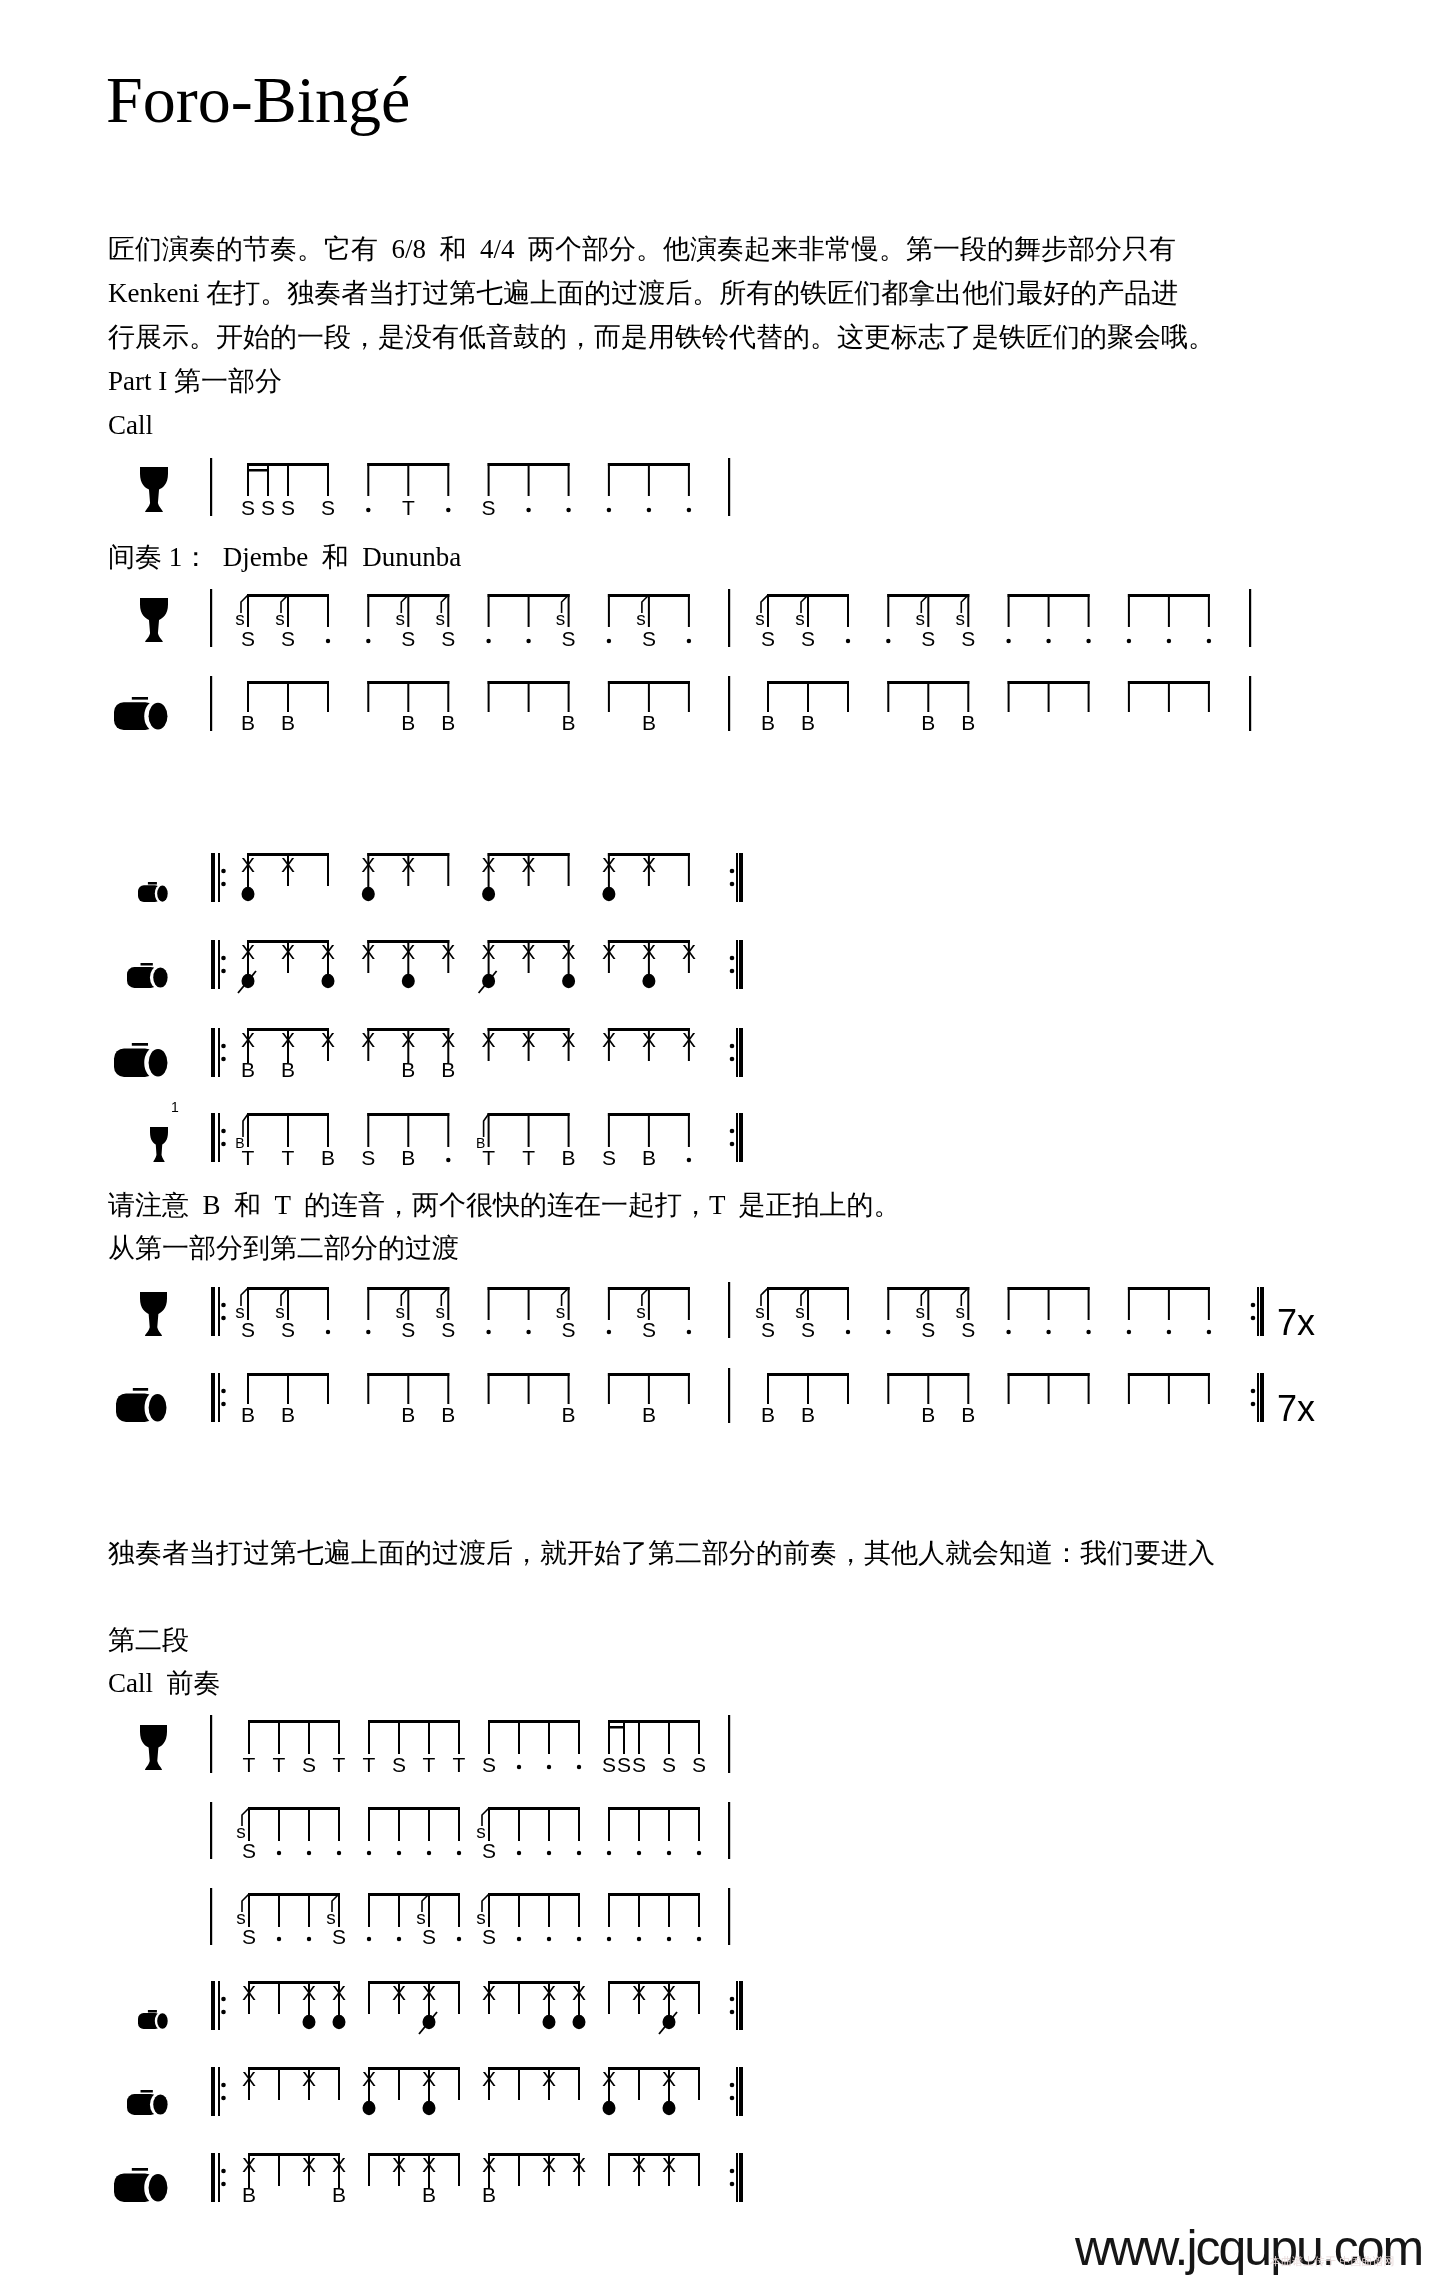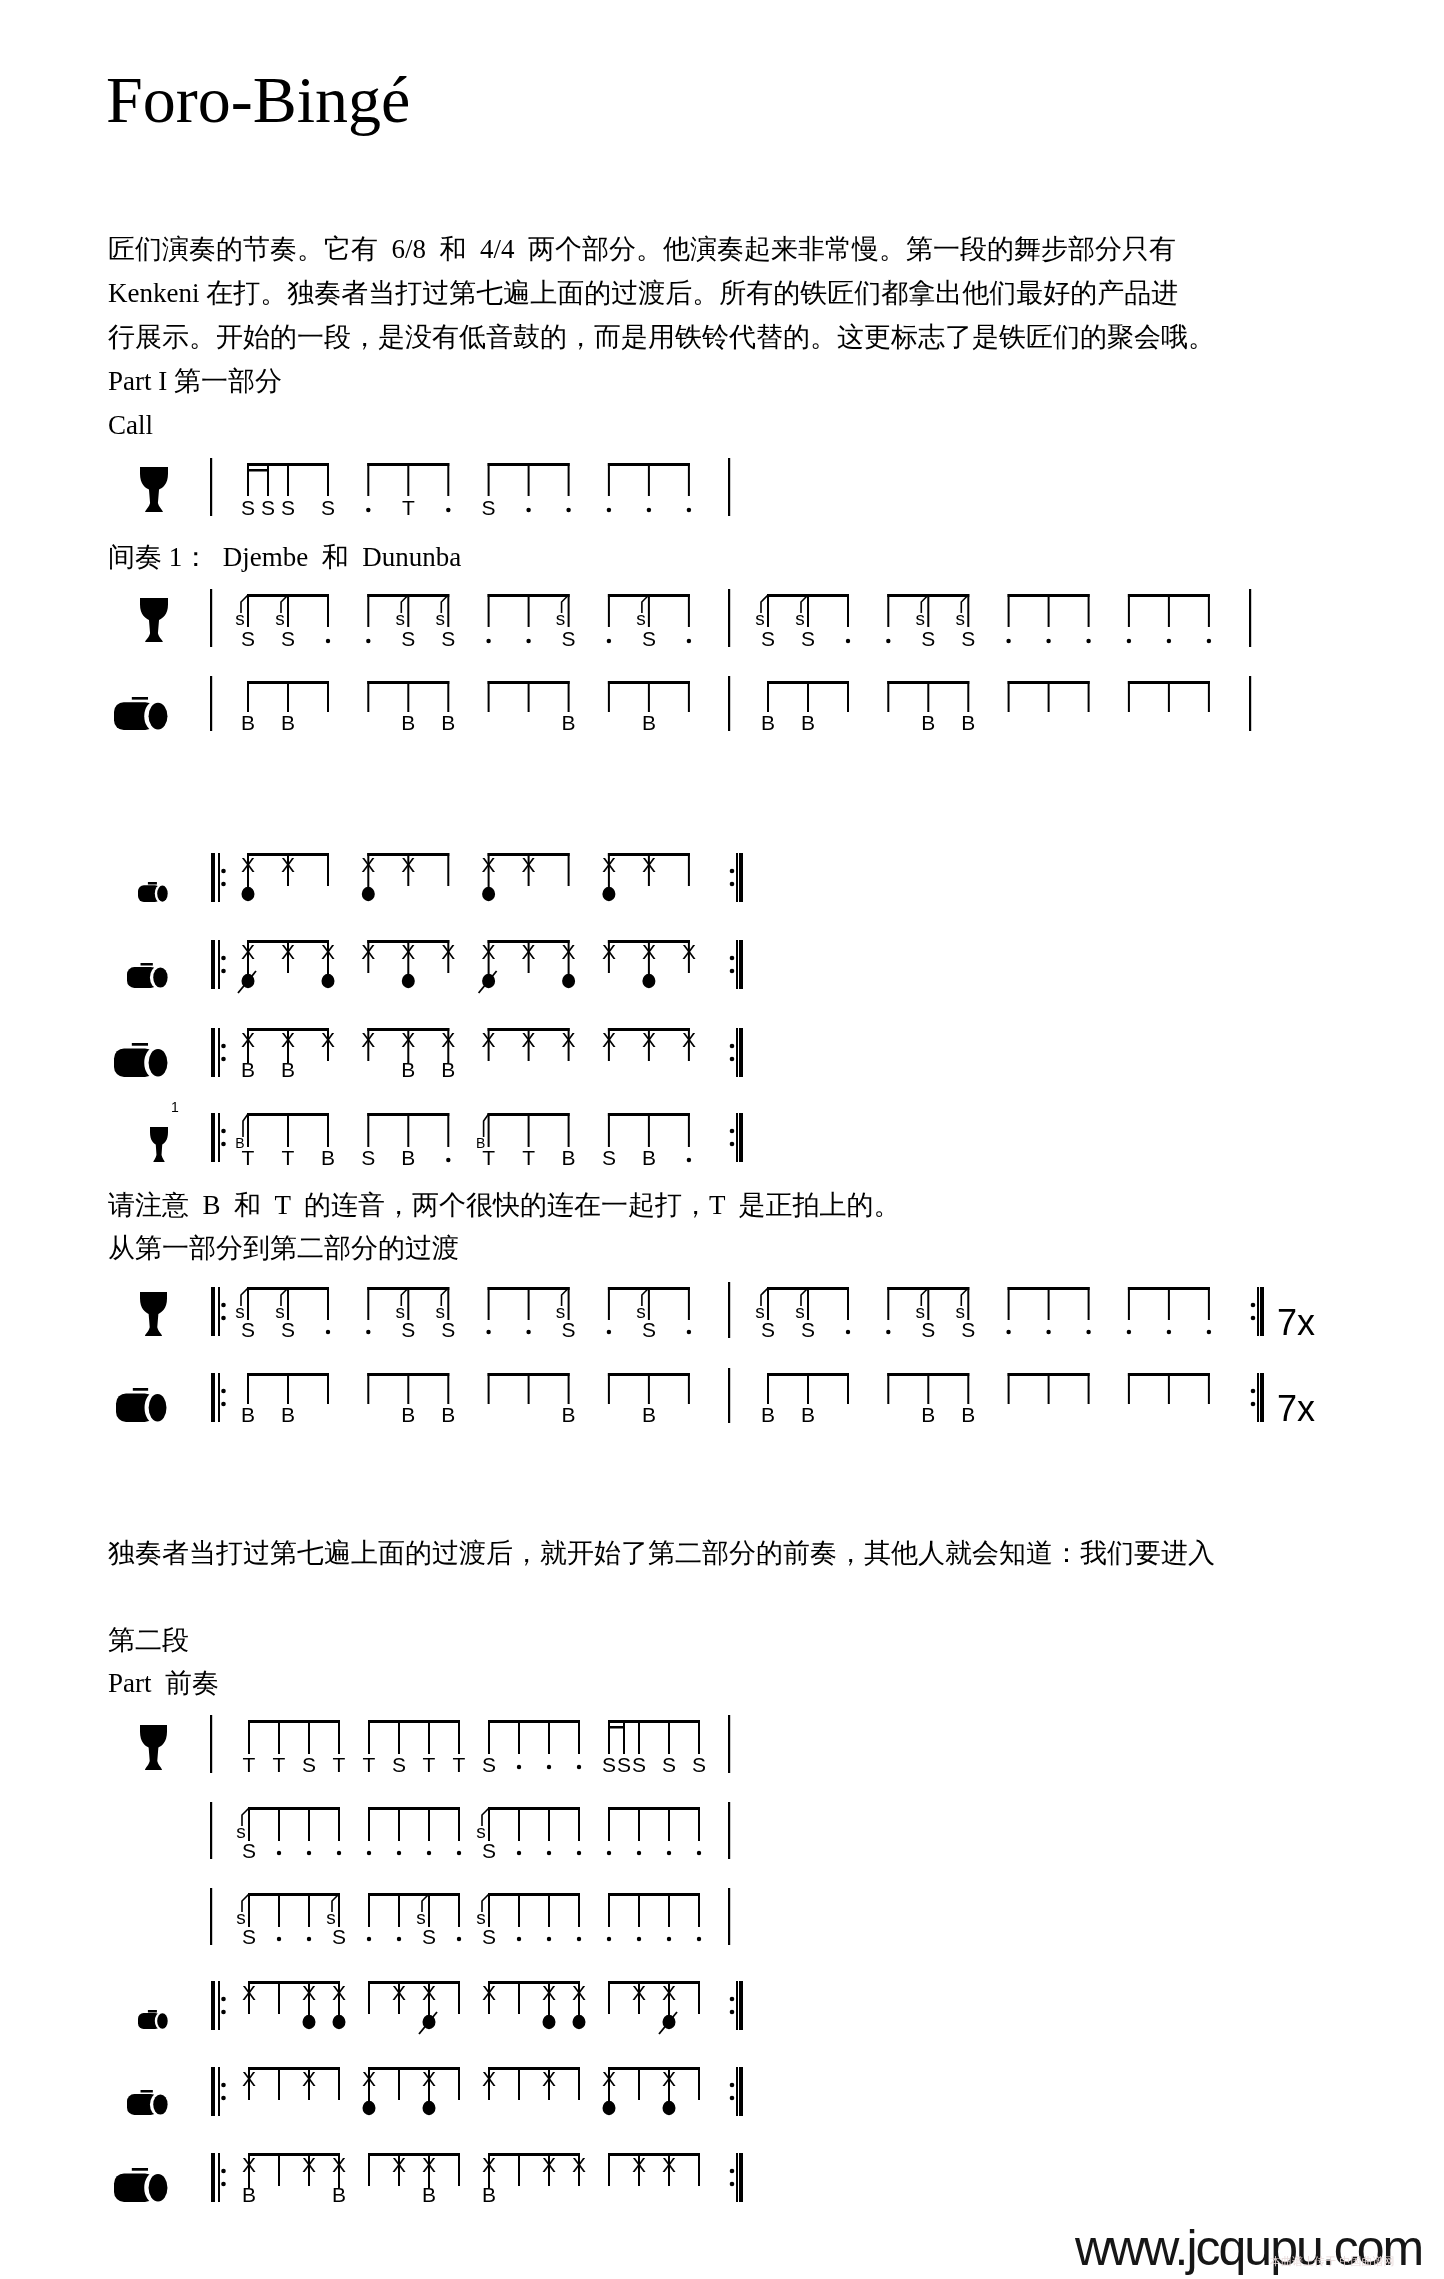--- a/index.html
+++ b/index.html
@@ -1080,21 +1080,21 @@
         <circle cx="1253" cy="1391" r="2.3" fill="#000"></circle>
         <circle cx="1253" cy="1404" r="2.3" fill="#000"></circle>
         <rect x="1257" y="1373" width="2" height="49" fill="#000"></rect>
         <rect x="1260" y="1373" width="4" height="49" fill="#000"></rect>
       </g>
       <text x="1277" y="1421" font-size="36" text-anchor="start">7x</text>
     </svg>
 
   <div class="t" style="top:1531px">独奏者当打过第七遍上面的过渡后，就开始了第二部分的前奏，其他人就会知道：我们要进入</div>
   <div class="t" style="top:1618px">第二段</div>
-  <div class="t" style="top:1661px">Part  前奏</div>
+  <div class="t" style="top:1661px">Call  前奏</div>
 
   <svg class="staff" viewBox="0 1690 1444 100" style="top: 1690px;">
       <g>
         <path d="M0,0H1V0.15C1,0.38 0.8,0.47 0.68,0.5L0.64,0.8C0.68,0.9 0.8,0.95 0.82,1H0.18C0.2,0.95 0.32,0.9 0.36,0.8L0.32,0.5C0.2,0.47 0,0.38 0,0.15Z" transform="translate(140 1725) scale(27 45)" fill="#000"></path>
       </g>
       <rect x="210" y="1715" width="2.2" height="58" fill="#000"></rect>
       <g>
         <g>
           <rect x="248" y="1720" width="92" height="3" fill="#000"></rect>
           <g>

